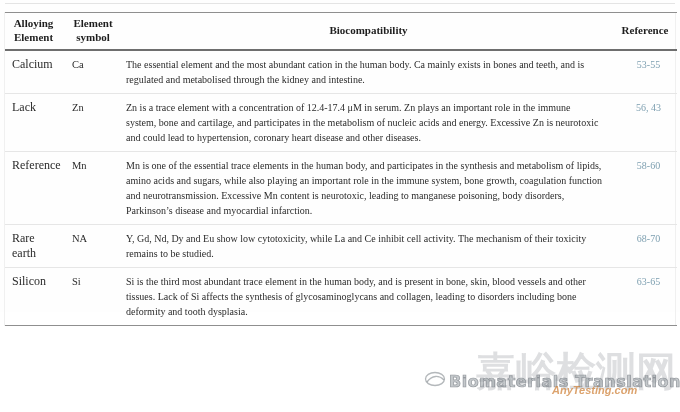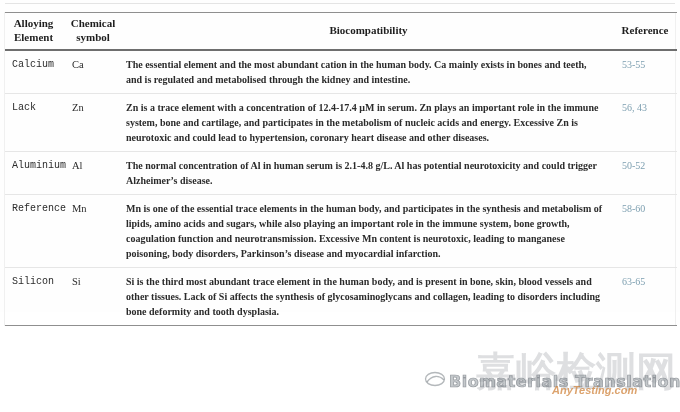--- a/index.html
+++ b/index.html
@@ -20,24 +20,24 @@
   thead th {
     font-size:11px; font-weight:bold; color:#1e1e1e; text-align:center;
     vertical-align:middle; padding:4px 2px 5px 2px; line-height:13.5px;
     border-top:1px solid #8f8f8f; border-bottom:2px solid #6e6e6e;
   }
   tbody td {
     font-size:10px; line-height:15px; vertical-align:top;
     padding:6px 2px 6px 2px; border-bottom:1px solid #e6e6e6;
   }
   tbody tr:last-child td { border-bottom:1px solid #8f8f8f; }
-  td.el  { padding-left:7px; font-size:10px;font-family:Liberation Mono, monospace; }
+  td.el  { padding-left:7px; font-size:12px; }
   td.sym { padding-left:10px; font-size:10.5px;font-family:Liberation Serif, serif; }
-  td.bio { padding-right:10px;font-weight:bold; }
-  td.ref { padding-left:9px; }
+  td.bio { padding-right:10px; }
+  td.ref { padding-left:9px;text-align:center; }
   .ref-link { color:#7d9fb0; text-decoration:none; cursor:pointer; font-size:10px; }
   .footnote {
     position:absolute; left:6px; top:408px; width:668px;
     font-size:11px; color:#2f2f2f; line-height:14px;
   }
   
   .wm-cn {
     position:absolute; left:476px; top:344px; width:204px;
     font-family:"DejaVu Sans",sans-serif; font-weight:bold; font-size:40px;
     letter-spacing:0px; color:rgba(145,150,155,0.30); white-space:nowrap;
@@ -69,49 +69,49 @@
     <table>
       <colgroup>
         <col class="c-el">
           <col class="c-sym">
           <col class="c-bio">
           <col class="c-ref">
       </colgroup>
       <thead>
         <tr>
           <th>Alloying Element</th>
-          <th>Chemical symbol</th>
+          <th>Element symbol</th>
           <th>Biocompatibility</th>
           <th>Reference</th>
         </tr>
       </thead>
       <tbody>
         <tr>
           <td class="el">Calcium</td>
           <td class="sym">Ca</td>
           <td class="bio">The essential element and the most abundant cation in the human body. Ca mainly exists in bones and teeth, and is regulated and metabolised through the kidney and intestine.</td>
           <td class="ref"><span class="ref-link">53-55</span></td>
         </tr>
         <tr>
           <td class="el">Lack</td>
           <td class="sym">Zn</td>
           <td class="bio">Zn is a trace element with a concentration of 12.4-17.4 μM in serum. Zn plays an important role in the immune system, bone and cartilage, and participates in the metabolism of nucleic acids and energy. Excessive Zn is neurotoxic and could lead to hypertension, coronary heart disease and other diseases.</td>
           <td class="ref"><span class="ref-link">56, 43</span></td>
         </tr>
         <tr>
-          <td class="el">Aluminium</td>
-          <td class="sym">Al</td>
-          <td class="bio">The normal concentration of Al in human serum is 2.1-4.8 g/L. Al has potential neurotoxicity and could trigger Alzheimer’s disease.</td>
-          <td class="ref"><span class="ref-link">50-52</span></td>
-        </tr>
-        <tr>
           <td class="el">Reference</td>
           <td class="sym">Mn</td>
           <td class="bio">Mn is one of the essential trace elements in the human body, and participates in the synthesis and metabolism of lipids, amino acids and sugars, while also playing an important role in the immune system, bone growth, coagulation function and neurotransmission. Excessive Mn content is neurotoxic, leading to manganese poisoning, body disorders, Parkinson’s disease and myocardial infarction.</td>
           <td class="ref"><span class="ref-link">58-60</span></td>
+        </tr>
+        <tr>
+          <td class="el">Rare earth</td>
+          <td class="sym">NA</td>
+          <td class="bio">Y, Gd, Nd, Dy and Eu show low cytotoxicity, while La and Ce inhibit cell activity. The mechanism of their toxicity remains to be studied.</td>
+          <td class="ref"><span class="ref-link">68-70</span></td>
         </tr>
         <tr>
           <td class="el">Silicon</td>
           <td class="sym">Si</td>
           <td class="bio">Si is the third most abundant trace element in the human body, and is present in bone, skin, blood vessels and other tissues. Lack of Si affects the synthesis of glycosaminoglycans and collagen, leading to disorders including bone deformity and tooth dysplasia.</td>
           <td class="ref"><span class="ref-link">63-65</span></td>
         </tr>
       </tbody>
     </table>
   </div>

